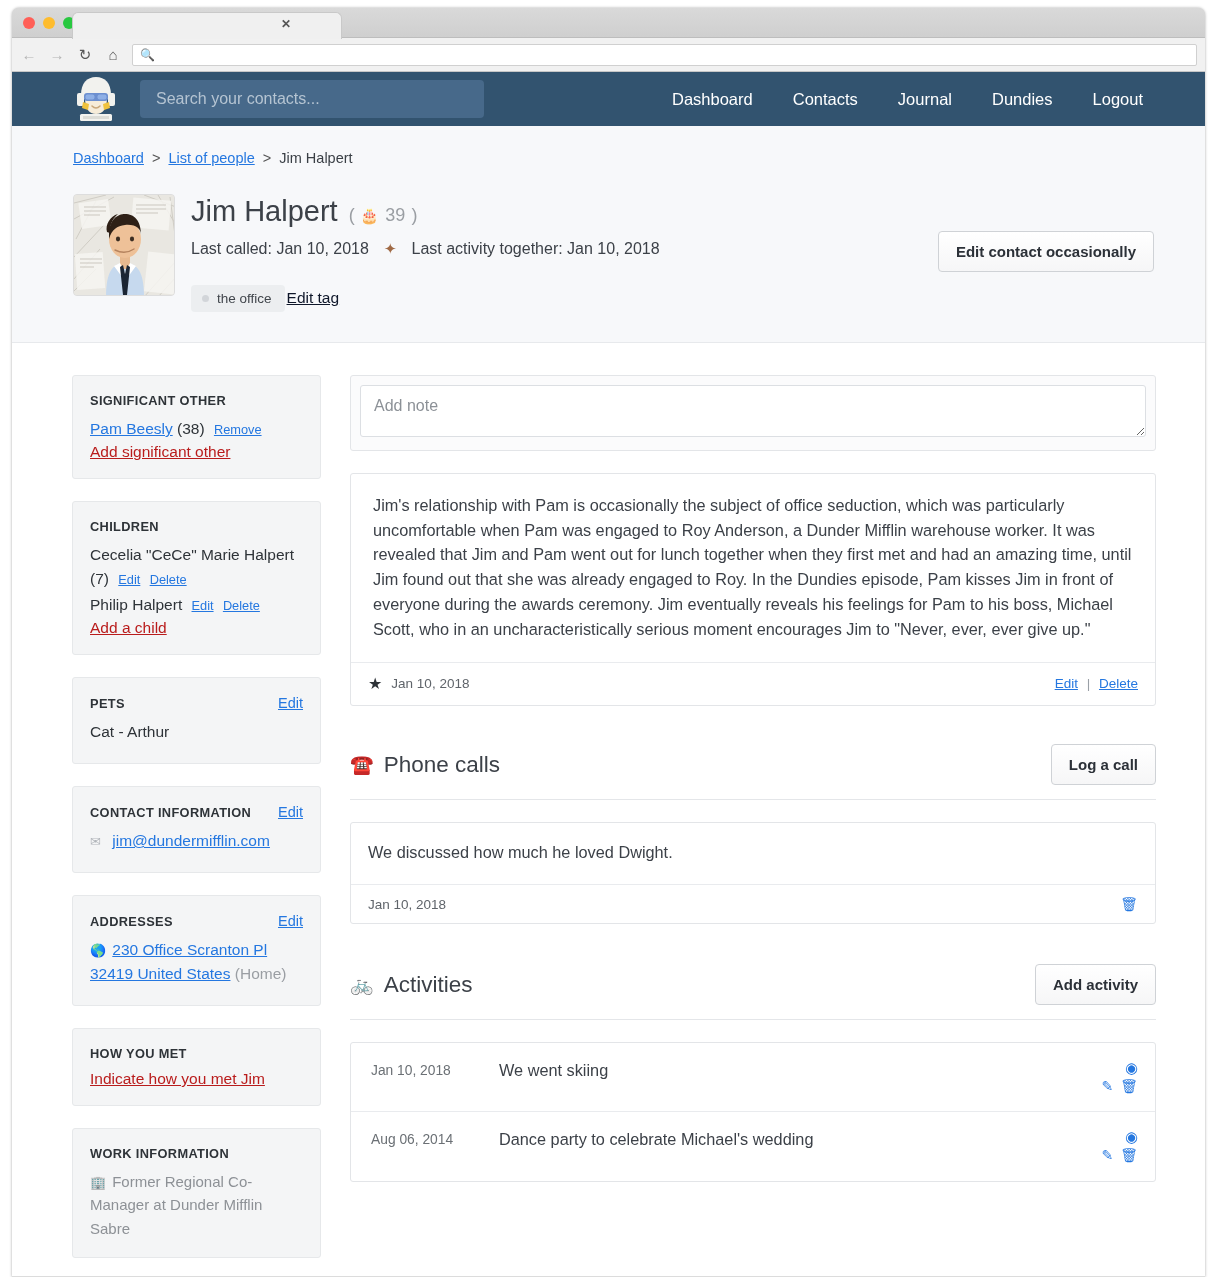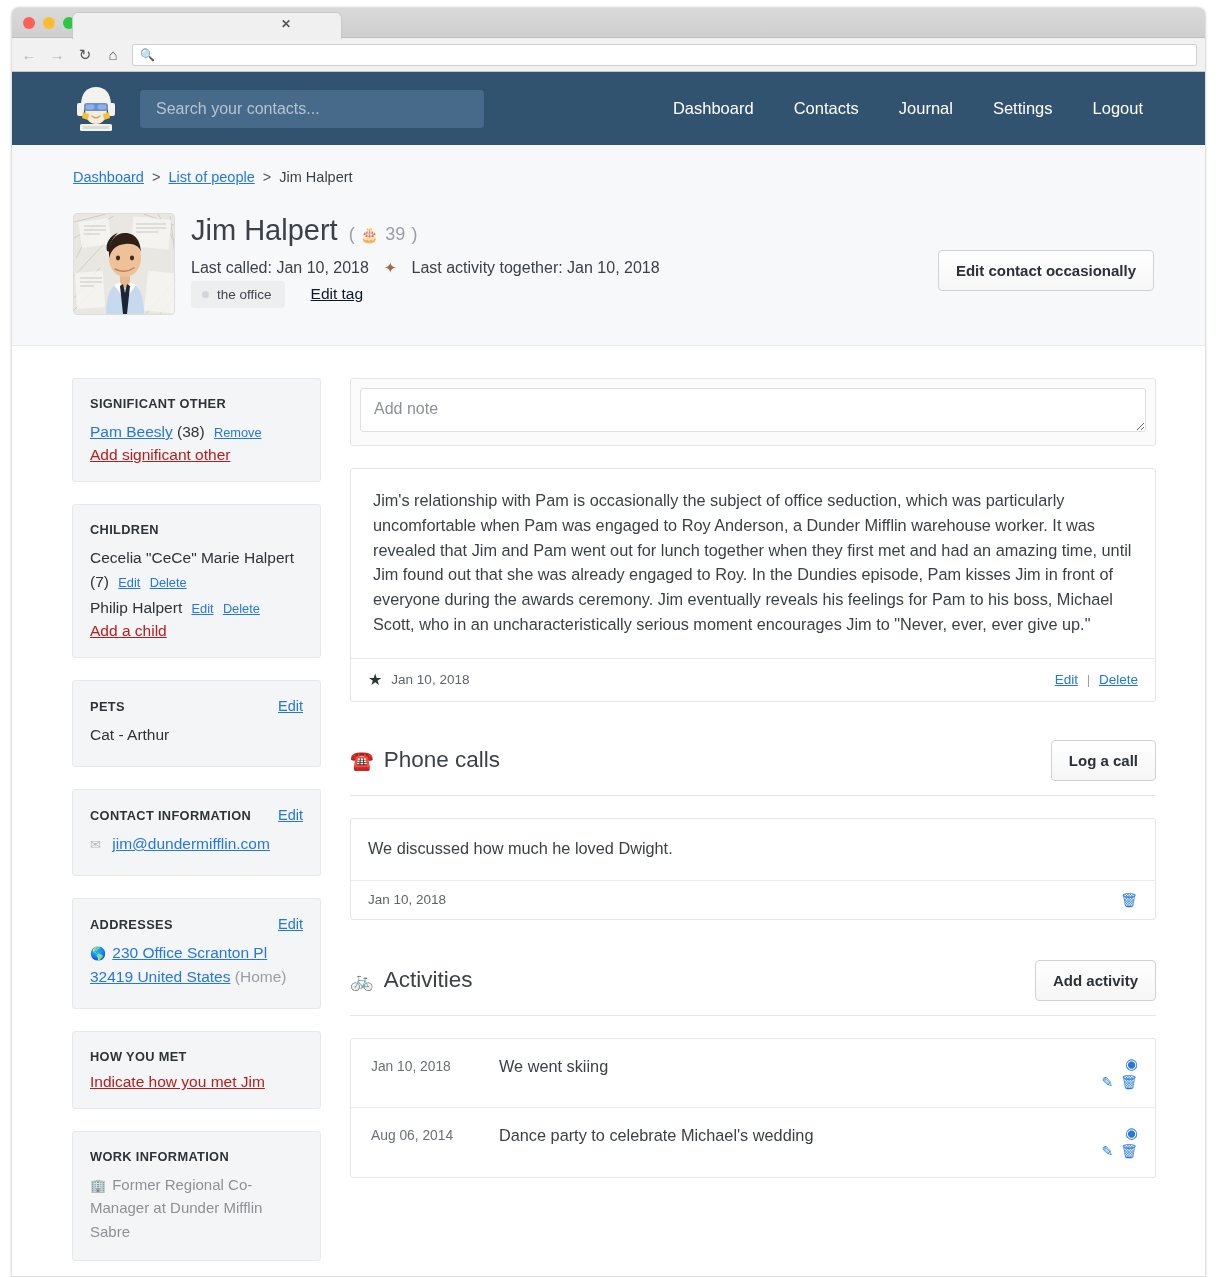--- a/index.html
+++ b/index.html
@@ -85,21 +85,21 @@
   .viewport {
     position: relative;
     width: 1193px;
     height: 1204px;
     background: #ffffff;
     overflow: hidden;
   }
 
   
   .appnav {
-    height: 73px;
+    height: 54px;
     background: #32536f;
     display: flex; align-items: center;
     padding: 0 62px 0 61px;
   }
   .brand-logo {
     width: 46px; height: 52px;
     flex: 0 0 auto;
     display: block;
   }
   .searchbox {
@@ -175,23 +175,23 @@
   }
   .cake-icon { font-size: 15px; }
   .lastline {
     margin-top: 12px;
     font-size: 16px;
     color: #3c4148;
     display: flex; align-items: center;
   }
   .pulse-icon { color: #a06a45; font-size: 15px; padding: 0 15px; }
   .tagline {
-    margin-top: 4px;
-    display: flex; align-items: center;
-    gap: 26px;
+    margin-top: 27px;
+    display: flex; align-items: center;
+    gap: 2px;
   }
   .tag-pill {
     background: #eceef0;
     color: #41464c;
     font-size: 13.5px;
     border-radius: 4px;
     padding: 6px 13px 6px 11px;
     display: inline-flex; align-items: center; gap: 8px;
   }
   .tag-dot {
@@ -288,21 +288,21 @@
   
   .note-input-wrap {
     border: 1px solid #e3e5e8;
     background: #fbfbfc;
     border-radius: 3px;
     padding: 9px;
     margin-bottom: 22px;
   }
   .note-input {
     width: 100%;
-    height: 44px;
+    height: 52px;
     border: 1px solid #dcdfe3;
     border-radius: 3px;
     background: #ffffff;
     font-size: 16px;
     font-family: "Liberation Sans", sans-serif;
     color: #3c4148;
     padding: 11px 13px;
     resize: vertical;
     outline: none;
   }
@@ -438,21 +438,21 @@
           <path d="M36 29 l-6 2 1 6 6 -2 Z" fill="#f0c23c"></path>
           <path d="M19 33 q4 4 8 0" stroke="#c9a87c" stroke-width="1.6" fill="none" stroke-linecap="round"></path>
           <rect x="7" y="41" width="32" height="7" rx="1.5" fill="#f2f2ee"></rect>
           <rect x="10" y="43" width="26" height="3" fill="#dcdcd6"></rect>
         </svg>
         <input class="searchbox" type="text" placeholder="Search your contacts..." style="">
         <div class="navlinks">
           <a class="navlink" href="#">Dashboard</a>
           <a class="navlink" href="#">Contacts</a>
           <a class="navlink" href="#">Journal</a>
-          <a class="navlink" href="#">Settings</a>
+          <a class="navlink" href="#">Dundies</a>
           <a class="navlink" href="#">Logout</a>
         </div>
       </div>
 
       <div class="headband">
         <div class="breadcrumb">
           <a href="#">Dashboard</a>
           <span class="sep">&gt;</span>
           <a href="#">List of people</a>
           <span class="sep">&gt;</span>

